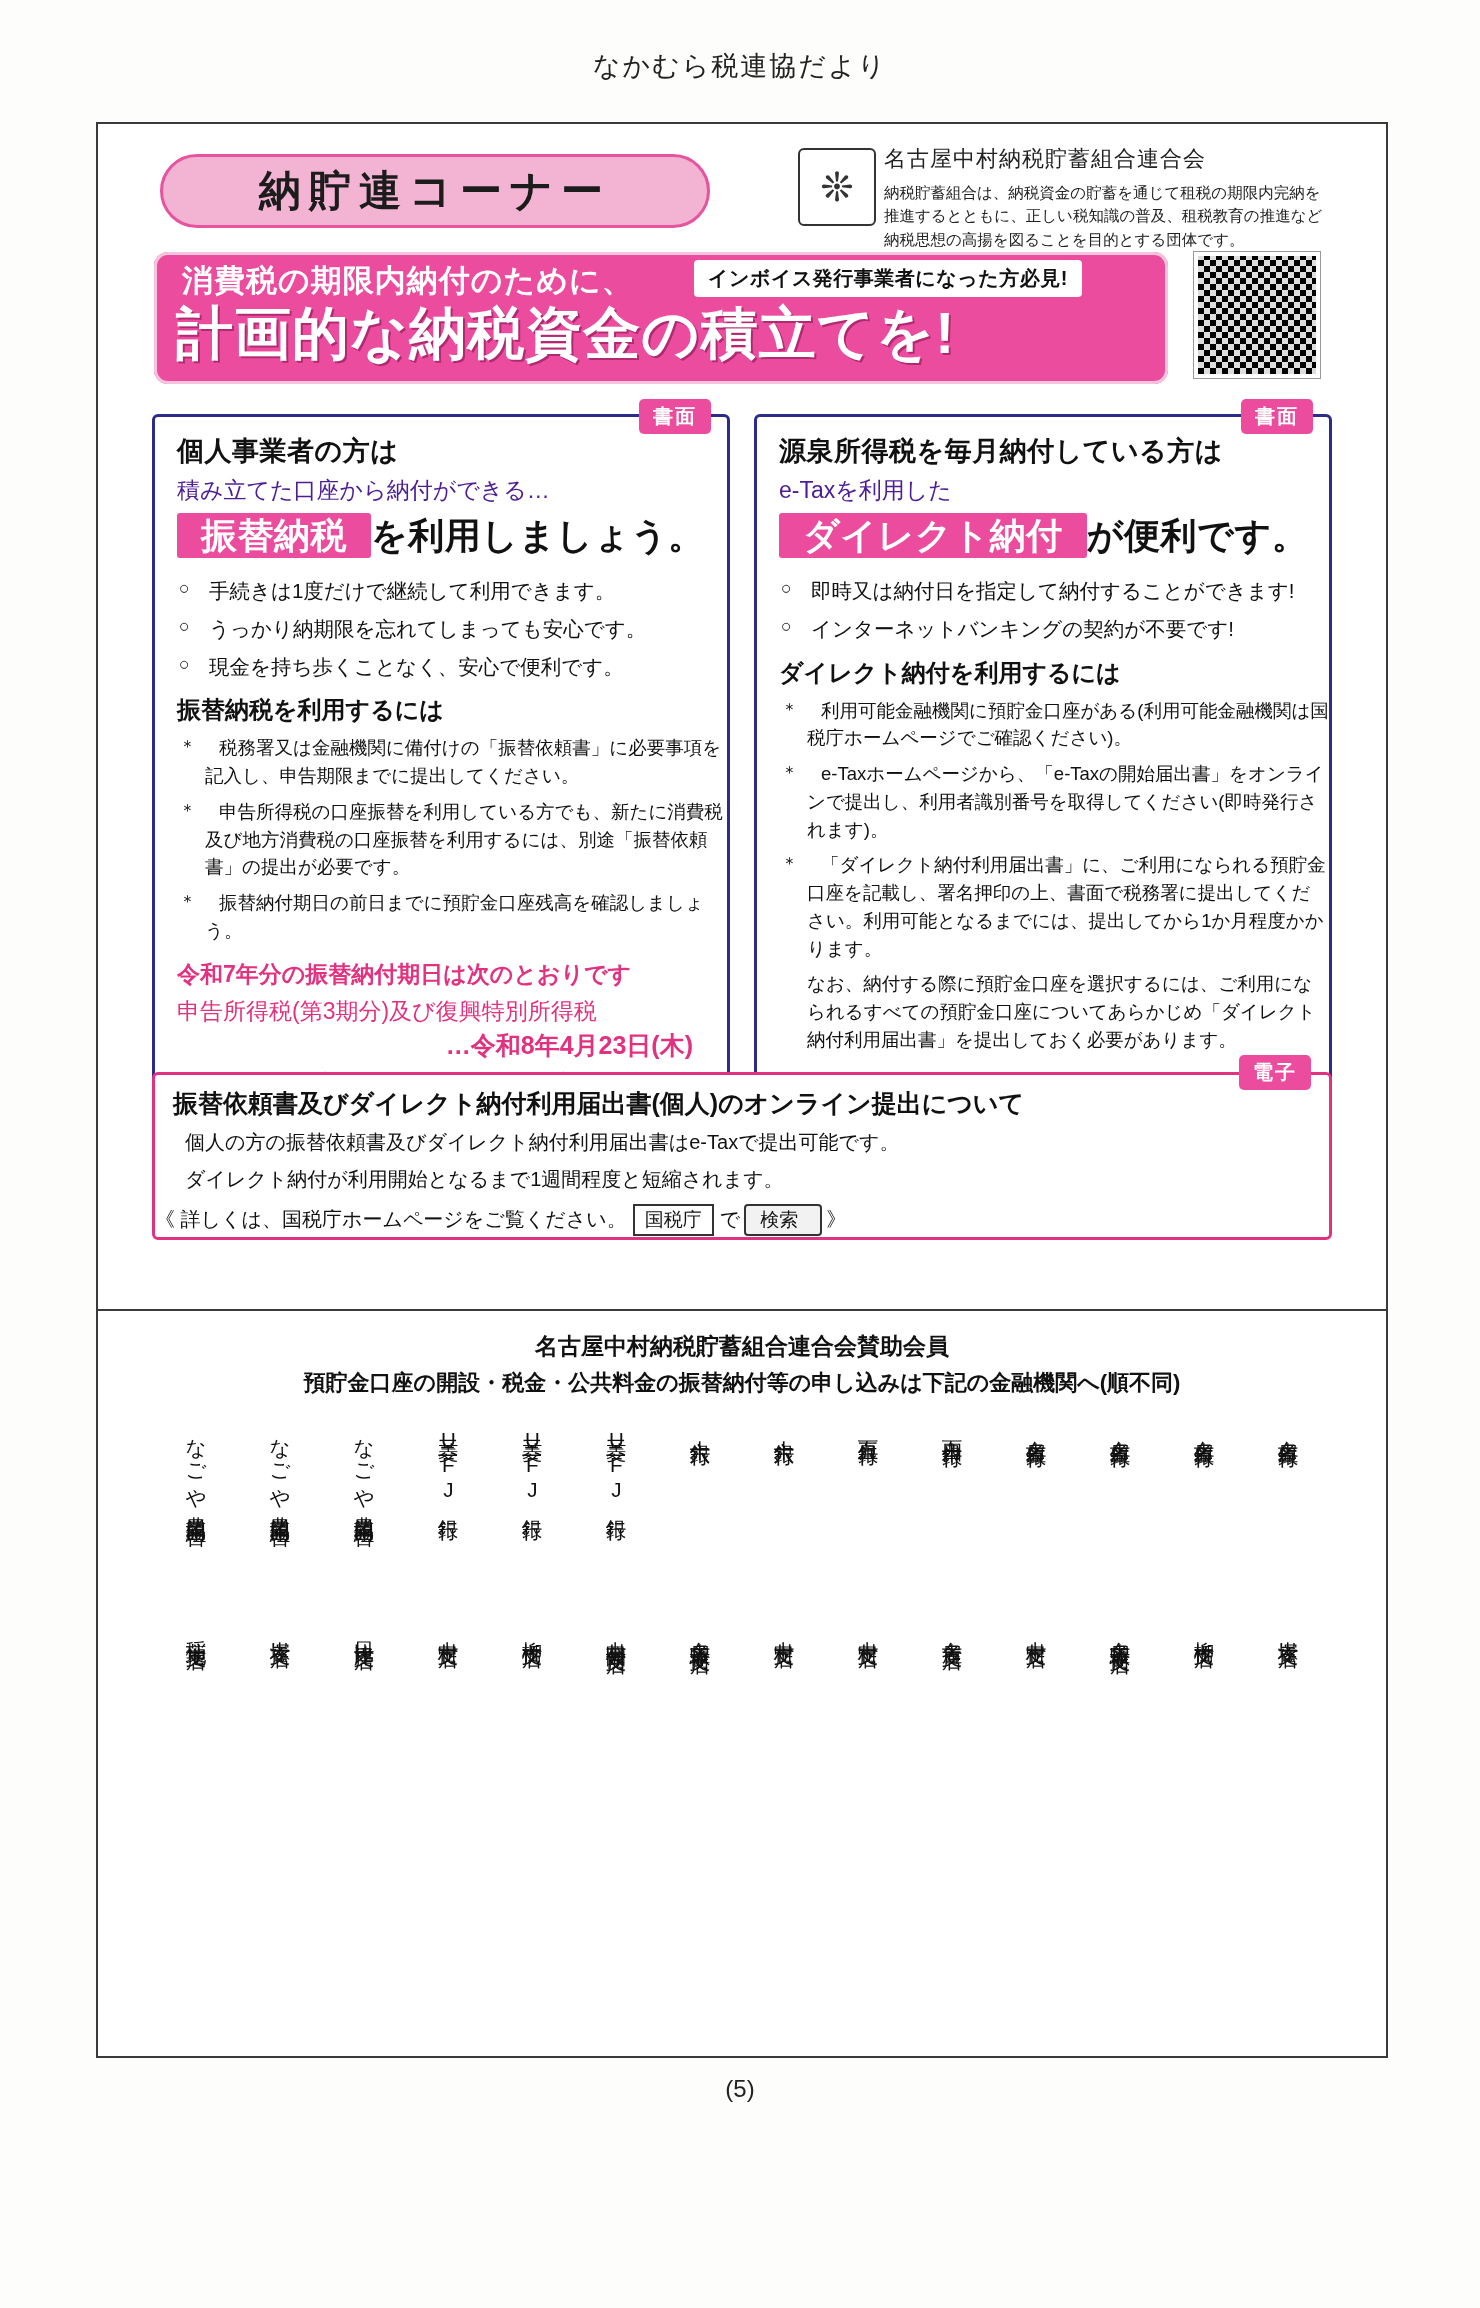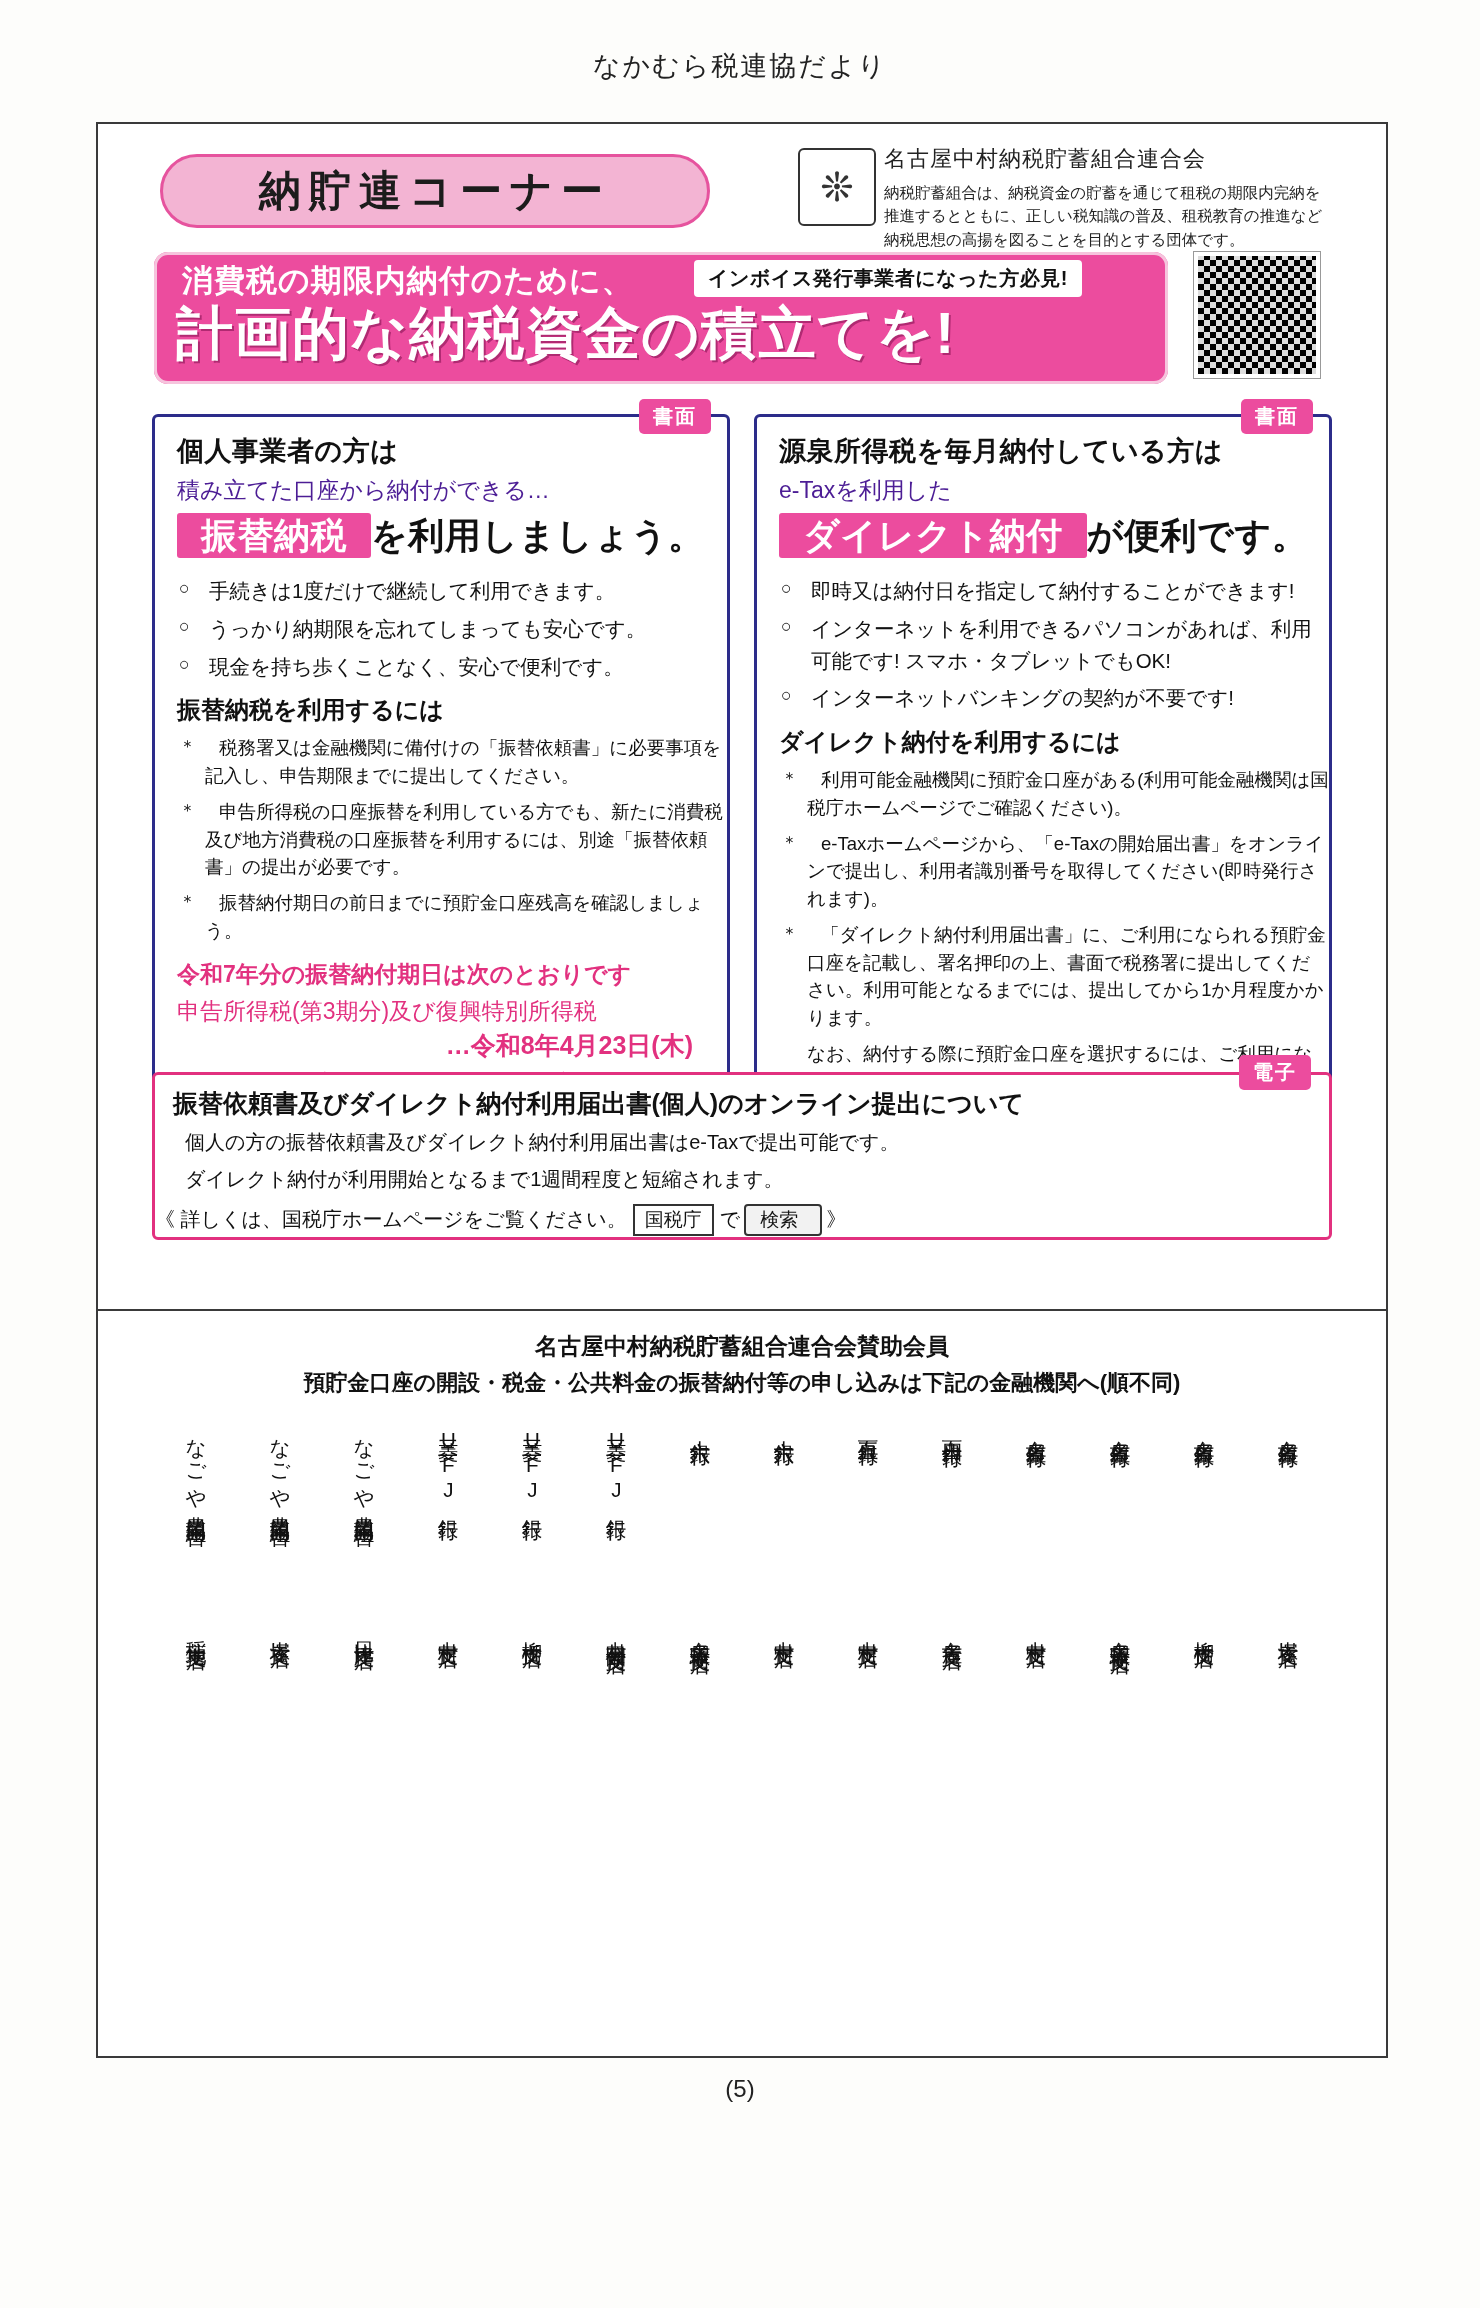--- a/index.html
+++ b/index.html
@@ -456,21 +456,20 @@
 
     <div class="col col-right">
       <div class="tag-paper">書面</div>
       <div class="col-h1">源泉所得税を毎月納付している方は</div>
       <div class="col-h2">e-Taxを利用した</div>
       <div class="col-big">
         <span class="hl-pink">ダイレクト納付</span><span>が便利です。</span>
       </div>
       <ul class="bullets">
         <li>即時又は納付日を指定して納付することができます!</li>
-        <li>インターネットを利用できるパソコンがあれば、利用可能です! スマホ・タブレットでもOK!</li>
         <li>インターネットバンキングの契約が不要です!</li>
       </ul>
       <div class="sub-head">ダイレクト納付を利用するには</div>
       <ul class="stars">
         <li>利用可能金融機関に預貯金口座がある(利用可能金融機関は国税庁ホームページでご確認ください)。</li>
         <li>e-Taxホームページから、「e-Taxの開始届出書」をオンラインで提出し、利用者識別番号を取得してください(即時発行されます)。</li>
         <li>「ダイレクト納付利用届出書」に、ご利用になられる預貯金口座を記載し、署名押印の上、書面で税務署に提出してください。利用可能となるまでには、提出してから1か月程度かかります。</li>
         <li class="plain noindent">なお、納付する際に預貯金口座を選択するには、ご利用になられるすべての預貯金口座についてあらかじめ「ダイレクト納付利用届出書」を提出しておく必要があります。</li>
       </ul>
     </div>

